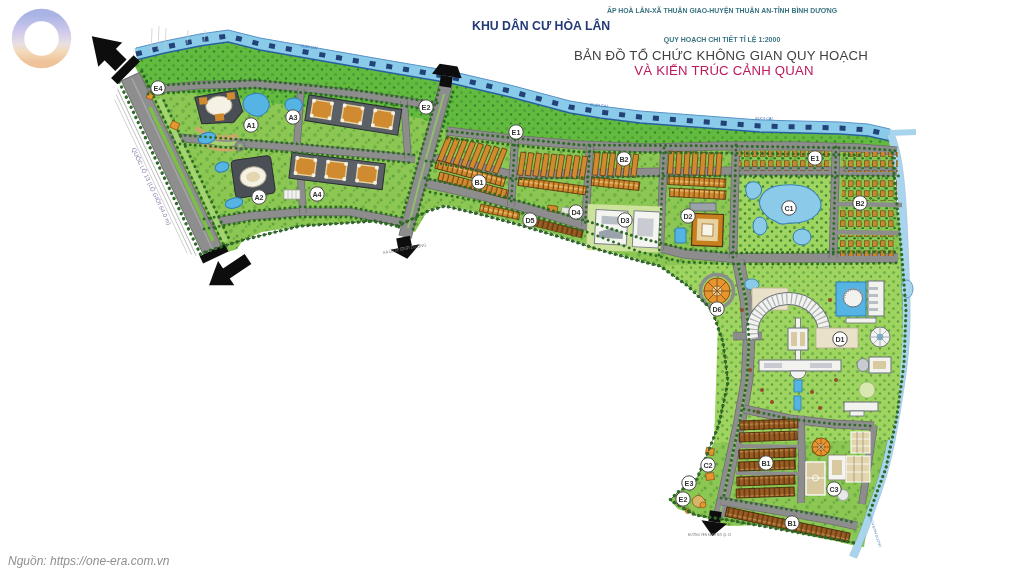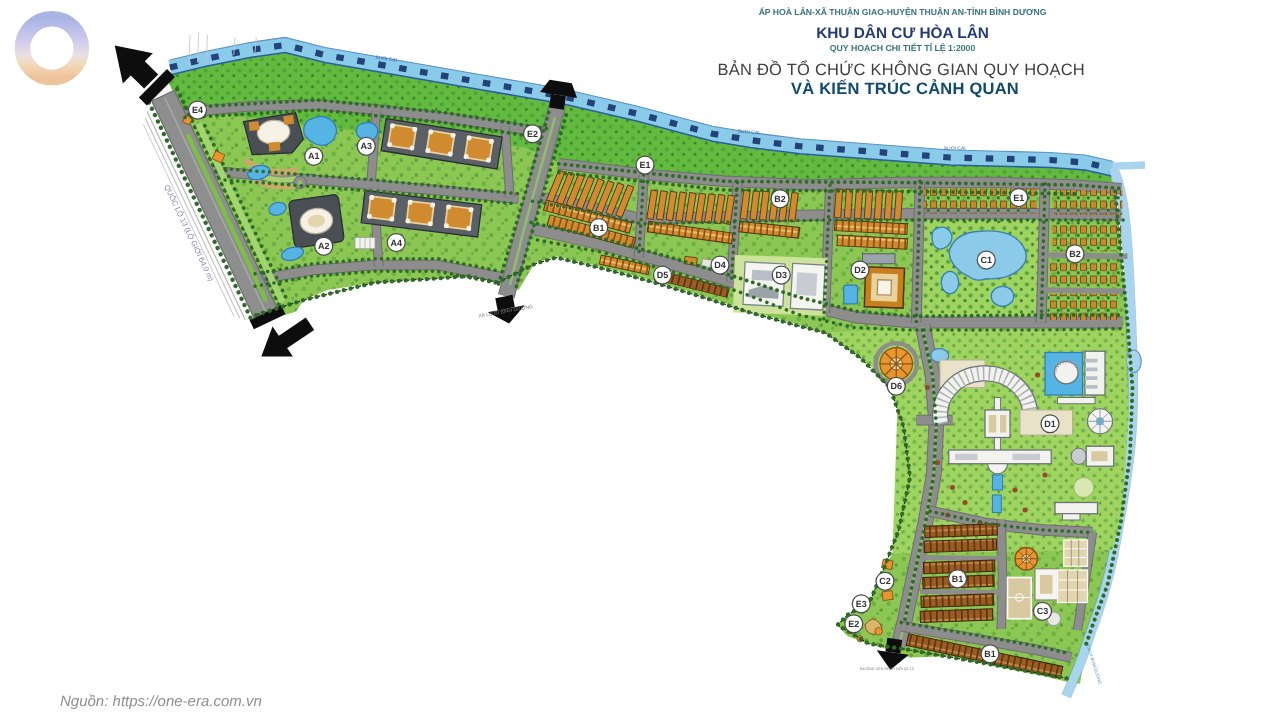--- a/index.html
+++ b/index.html
@@ -785,34 +785,34 @@
 
 <text x="590" y="106" font-size="4" fill="#3a6bb0" transform="rotate(5 590 106)" font-family="Liberation Sans,sans-serif">SUOI CAI</text>
 
 <text x="755" y="120" font-size="4" fill="#3a6bb0" font-family="Liberation Sans,sans-serif">SUOI CAI</text>
 
 <text x="869" y="516" font-size="3.5" fill="#5b93bd" transform="rotate(72 869 516)" font-family="Liberation Sans,sans-serif">RACH BINH DUONG</text>
 </svg>
 
 <div class="abs" style="left:472px;top:7px;width:500px;text-align:center;font-size:6.9px;color:#3a7482;font-weight:bold;">ẤP HOÀ LÂN-XÃ THUẬN GIAO-HUYỆN THUẬN AN-TỈNH BÌNH DƯƠNG</div>
 
-<div class="abs" style="left:472px;top:19px;width:500px;text-align:center;font-size:12.3px;color:#233a76;font-weight:bold;">KHU DÂN CƯ HÒA LÂN</div>
+<div class="abs" style="left:472px;top:19px;width:500px;text-align:left;font-size:12.3px;color:#233a76;font-weight:bold;">KHU DÂN CƯ HÒA LÂN</div>
 
 <div class="abs" style="left:472px;top:36px;width:500px;text-align:center;font-size:7px;color:#3a7482;font-weight:bold;">QUY HOẠCH CHI TIẾT TỈ LỆ 1:2000</div>
 
 <div class="abs" style="left:471px;top:48px;width:500px;text-align:center;font-size:13.2px;color:#3f3f3f;font-weight:normal;letter-spacing:0.2px;">BẢN ĐỒ TỔ CHỨC KHÔNG GIAN QUY HOẠCH</div>
 
-<div class="abs" style="left:474px;top:63px;width:500px;text-align:center;font-size:13.2px;color:#0c4a6e;font-weight:bold;letter-spacing:0.2px;">VÀ KIẾN TRÚC CẢNH QUAN</div>
+<div class="abs" style="left:474px;top:63px;width:500px;text-align:center;font-size:13.2px;color:#be185d;font-weight:normal;letter-spacing:0.2px;">VÀ KIẾN TRÚC CẢNH QUAN</div>
 
 <svg class="abs" style="left:8px;top:5px" width="68" height="68" viewBox="0 0 68 68">
 <defs>
       <linearGradient id="lgg" x1="0" y1="0" x2="0" y2="1">
 <stop offset="0" stop-color="#a9b4e4"></stop>
 <stop offset="0.35" stop-color="#cfc9ec"></stop>
 <stop offset="0.62" stop-color="#e8e0e2"></stop>
 <stop offset="0.78" stop-color="#f3d9b8"></stop>
 <stop offset="1" stop-color="#eec39a"></stop>
 </linearGradient>
     </defs>
 <circle cx="33.5" cy="33.5" r="23.5" fill="none" stroke="url(#lgg)" stroke-width="12.5"></circle>
 </svg>
 
-<div class="abs" style="left:8px;top:554px;font-size:12px;font-style:italic;color:#8f8f8f;margin-left:40px;">Nguồn: https://one-era.com.vn</div>
+<div class="abs" style="left:8px;top:554px;font-size:12px;font-style:italic;color:#8f8f8f;">Nguồn: https://one-era.com.vn</div>
 
 </body></html>

